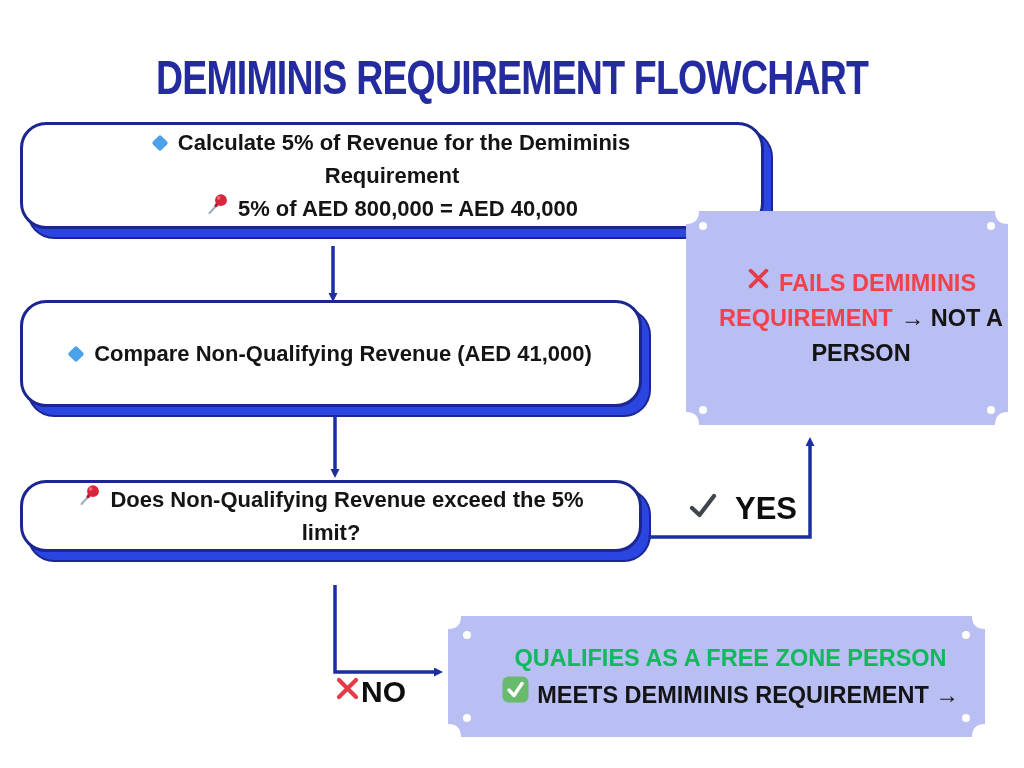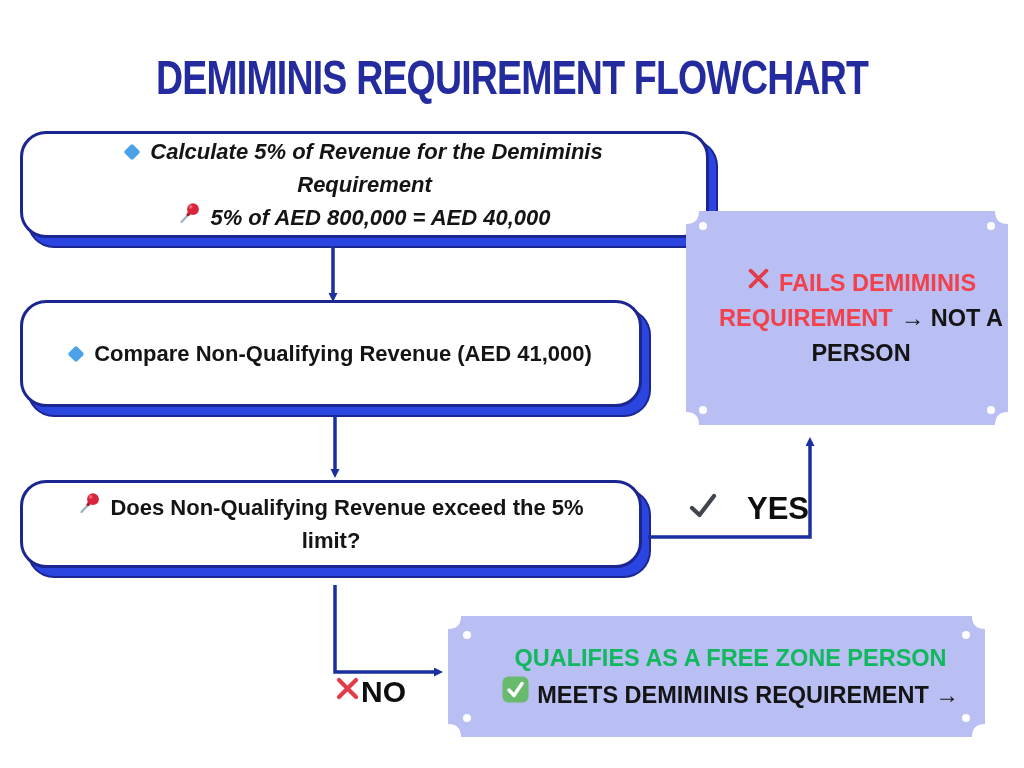--- a/index.html
+++ b/index.html
@@ -18,21 +18,21 @@
         padding:0 22px;}
   .step-line{display:flex;align-items:center;justify-content:center;gap:8px;white-space:nowrap;}
 
   .diamond{display:inline-block;width:12px;height:12px;background:#4ba2e8;border-radius:2px;
            transform:rotate(45deg);margin:0 4px 0 0;flex:0 0 auto;}
   .icon-svg{flex:0 0 auto;display:inline-block;}
 
   .connectors{position:absolute;left:0;top:0;width:1024px;height:768px;pointer-events:none;}
 
   .decision{position:absolute;display:flex;align-items:center;color:#0e0e0e;font-weight:800;}
-  .decision-yes{left:688px;top:459px;gap:29px;font-size:31px;}
+  .decision-yes{left:688px;top:459px;gap:17px;font-size:31px;}
   .decision-no{left:334px;top:643px;font-size:30px;}
 
   .plaque{position:absolute;}
   .plaque svg.bg{position:absolute;left:0;top:0;}
   .plaque-text{position:absolute;left:0;top:0;right:0;bottom:0;
                display:flex;flex-direction:column;justify-content:center;align-items:center;
                text-align:center;font-weight:700;color:#141414;padding-left:28px;}
   .fail-text{font-size:23.5px;line-height:35px;}
   .pass-text{font-size:23.5px;line-height:36px;}
   .pline{display:flex;align-items:center;justify-content:center;gap:8px;white-space:nowrap;}
@@ -40,21 +40,21 @@
   .green{color:#10b85e;}
   .dark{color:#141414;}
 </style>
 </head>
 <body>
 
 <div class="canvas">
 
   <h1 class="title">DEMIMINIS REQUIREMENT FLOWCHART</h1>
 
-  <div class="step" style="left:20px;top:99px;width:689px;height:107px;font-style:italic;">
+  <div class="step" style="left:20px;top:90px;width:744px;height:107px;">
     <div class="step-line">
       <span class="diamond"></span>
       <span>Calculate 5% of Revenue for the Demiminis</span>
     </div>
     <div class="step-line">
       <span>Requirement</span>
     </div>
     <div class="step-line">
       <span class="icon-svg">
         <svg width="24" height="24" viewBox="0 0 24 24">
@@ -68,21 +68,21 @@
     </div>
   </div>
 
   <div class="step" style="left:20px;top:268px;width:622px;height:107px;">
     <div class="step-line">
       <span class="diamond"></span>
       <span>Compare Non-Qualifying Revenue (AED 41,000)</span>
     </div>
   </div>
 
-  <div class="step" style="left:20px;top:448px;width:622px;height:88px;text-align:center;">
+  <div class="step" style="left:20px;top:448px;width:622px;height:72px;text-align:center;">
     <div class="step-line">
       <span class="icon-svg">
         <svg width="24" height="24" viewBox="0 0 24 24">
           <path d="M3.5 21 L10.5 13.5" stroke="#9fb0c0" stroke-width="2.2" stroke-linecap="round" fill="none"></path>
           <ellipse cx="10.8" cy="12.8" rx="2.8" ry="1.7" fill="#a81f30" transform="rotate(-45 10.8 12.8)"></ellipse>
           <circle cx="15" cy="8.2" r="5.9" fill="#d7263b"></circle>
           <circle cx="12.7" cy="5.9" r="1.8" fill="#ef6a7a"></circle>
         </svg>
       </span>
       <span>Does Non-Qualifying Revenue exceed the 5%</span>

